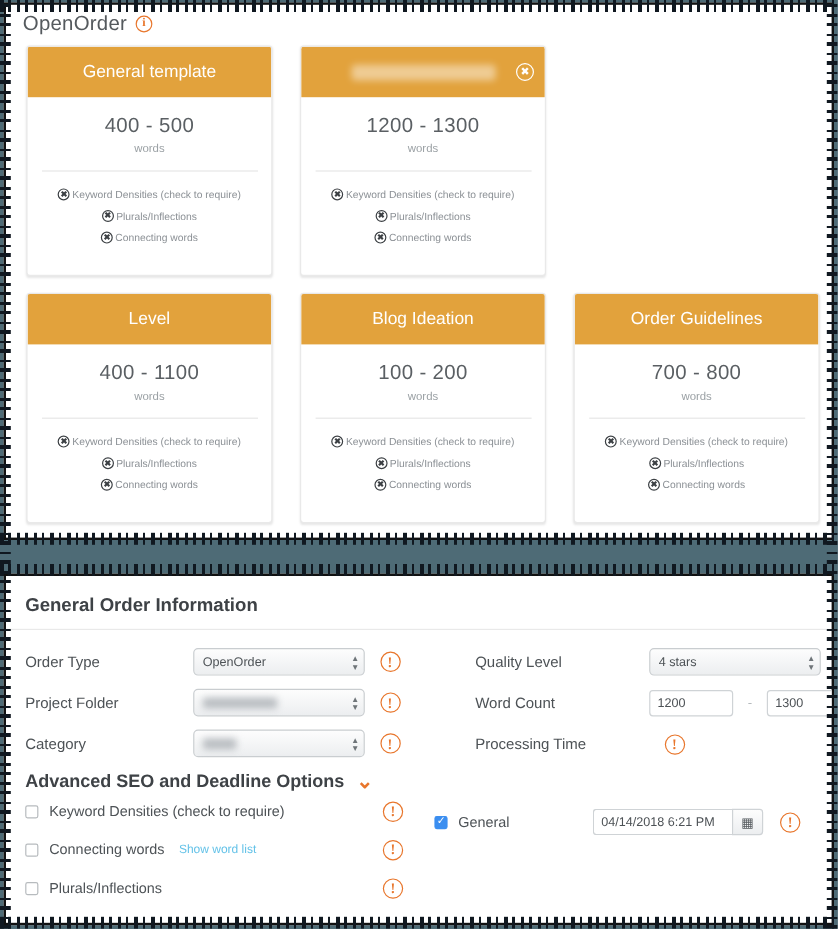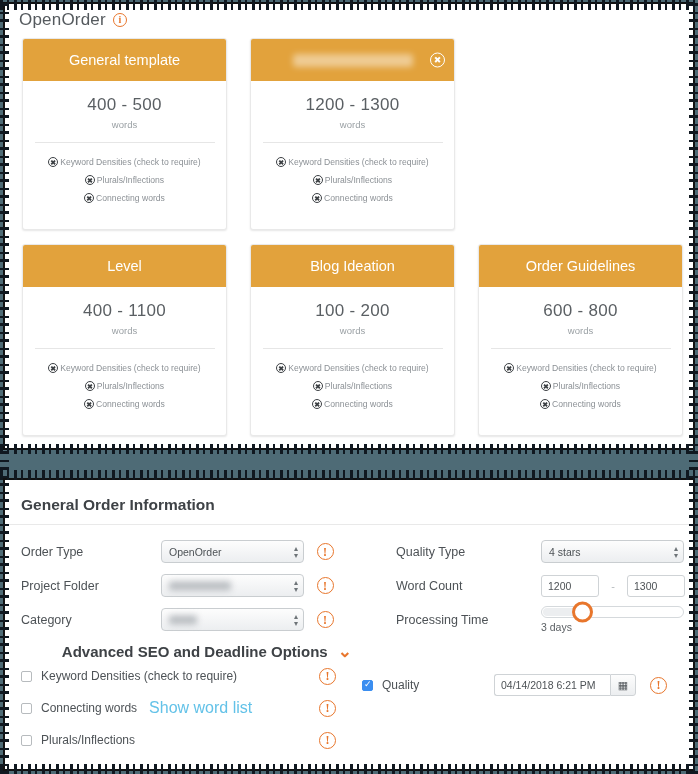--- a/index.html
+++ b/index.html
@@ -276,21 +276,21 @@
     width: 62px; height: 9px;
     background: #b9bdc1;
     border-radius: 2px;
     filter: blur(3px);
   }
   .sel-blur.short { width: 28px; }
 
   .ico-slot { width: 42px; display: flex; justify-content: center; }
 
   .num-input {
-    width: 58px; height: 22px;
+    width: 70px; height: 22px;
     border: 1px solid #cfd3d6;
     border-radius: 3px;
     background: #fff;
     font-size: 10.5px;
     color: #4d5256;
     padding: 0 6px;
     font-family: "Liberation Sans", sans-serif;
   }
   .num-dash {
     width: 28px;
@@ -376,21 +376,21 @@
     left: 1px; top: -2px;
     font-size: 9px;
     color: #fff;
     line-height: 11px;
   }
   .chk-label {
     font-size: 12px;
     color: #4d5256;
   }
   .wordlist-link {
-    font-size: 16px;
+    font-size: 10px;
     color: #63c2e8;
     margin-left: 12px;
     cursor: pointer;
   }
   .spacer-fill { flex: 1; }
 
   .date-input {
     width: 116px; height: 22px;
     border: 1px solid #cfd3d6;
     border-right: none;
@@ -523,21 +523,21 @@
               <span>Connecting words</span>
             </div>
           </div>
         </div>
 
         <div class="tcard">
           <div class="tcard-head">
             <span>Order Guidelines</span>
           </div>
           <div class="tcard-body">
-            <div class="wc-range">600 - 800</div>
+            <div class="wc-range">700 - 800</div>
             <div class="wc-label">words</div>
             <div class="divider"></div>
             <div class="feat">
               <span class="x-ico">✖</span>
               <span>Keyword Densities (check to require)</span>
             </div>
             <div class="feat">
               <span class="x-ico">✖</span>
               <span>Plurals/Inflections</span>
             </div>
@@ -604,21 +604,21 @@
                   <span class="info-ico big">!</span>
                 </div>
             </div>
           </div>
 
         </div>
 
         <div class="col right">
 
           <div class="frow">
-            <div class="flabel">Quality Type</div>
+            <div class="flabel">Quality Level</div>
             <div class="fctl">
               <div class="sel-wrap">
                 <select class="sel">
                   <option>4 stars</option>
                 </select>
                 <span class="sel-arrows">▴<br>▾</span>
               </div>
               <div class="ico-slot">
                   <span class="info-ico big">!</span>
                 </div>
@@ -633,41 +633,34 @@
               <input class="num-input" value="1300" style="">
               <div class="ico-slot">
                   <span class="info-ico big">!</span>
                 </div>
             </div>
           </div>
 
           <div class="frow">
             <div class="flabel">Processing Time</div>
             <div class="fctl">
-              <div class="slider-cell">
-                <div class="slider">
-                  <div class="slider-fill"></div>
-                  <div class="slider-knob"></div>
-                </div>
-                <div class="slider-sub">3 days</div>
-              </div>
               <div class="ico-slot" style="align-self:flex-start;margin-top:1px;">
                 <span class="info-ico big">!</span>
               </div>
             </div>
           </div>
 
         </div>
       </div>
 
       <div class="adv">
 
         <div class="adv-left">
 
-          <div style="display:flex;align-items:center;justify-content:flex-end;">
+          <div style="display:flex;align-items:center;">
             <span class="adv-title">Advanced SEO and Deadline Options</span>
             <span class="chev">⌄</span>
           </div>
 
           <div class="chk-row">
             <span class="cbox"></span>
             <span class="chk-label">Keyword Densities (check to require)</span>
             <span class="spacer-fill"></span>
             <span class="info-ico big" style="margin-right:16px;">!</span>
           </div>
@@ -686,21 +679,21 @@
             <span class="spacer-fill"></span>
             <span class="info-ico big" style="margin-right:16px;">!</span>
           </div>
 
         </div>
 
         <div class="adv-right">
           <div style="height:26px;"></div>
           <div class="chk-row">
             <span class="cbox on"></span>
-            <span class="chk-label">Quality</span>
+            <span class="chk-label">General</span>
             <span class="spacer-fill"></span>
             <input class="date-input" value="04/14/2018 6:21 PM" style="">
             <span class="cal-btn">▦</span>
             <span class="info-ico big" style="margin-left:14px;margin-right:16px;">!</span>
           </div>
         </div>
 
       </div>
     </div>
   </div>

